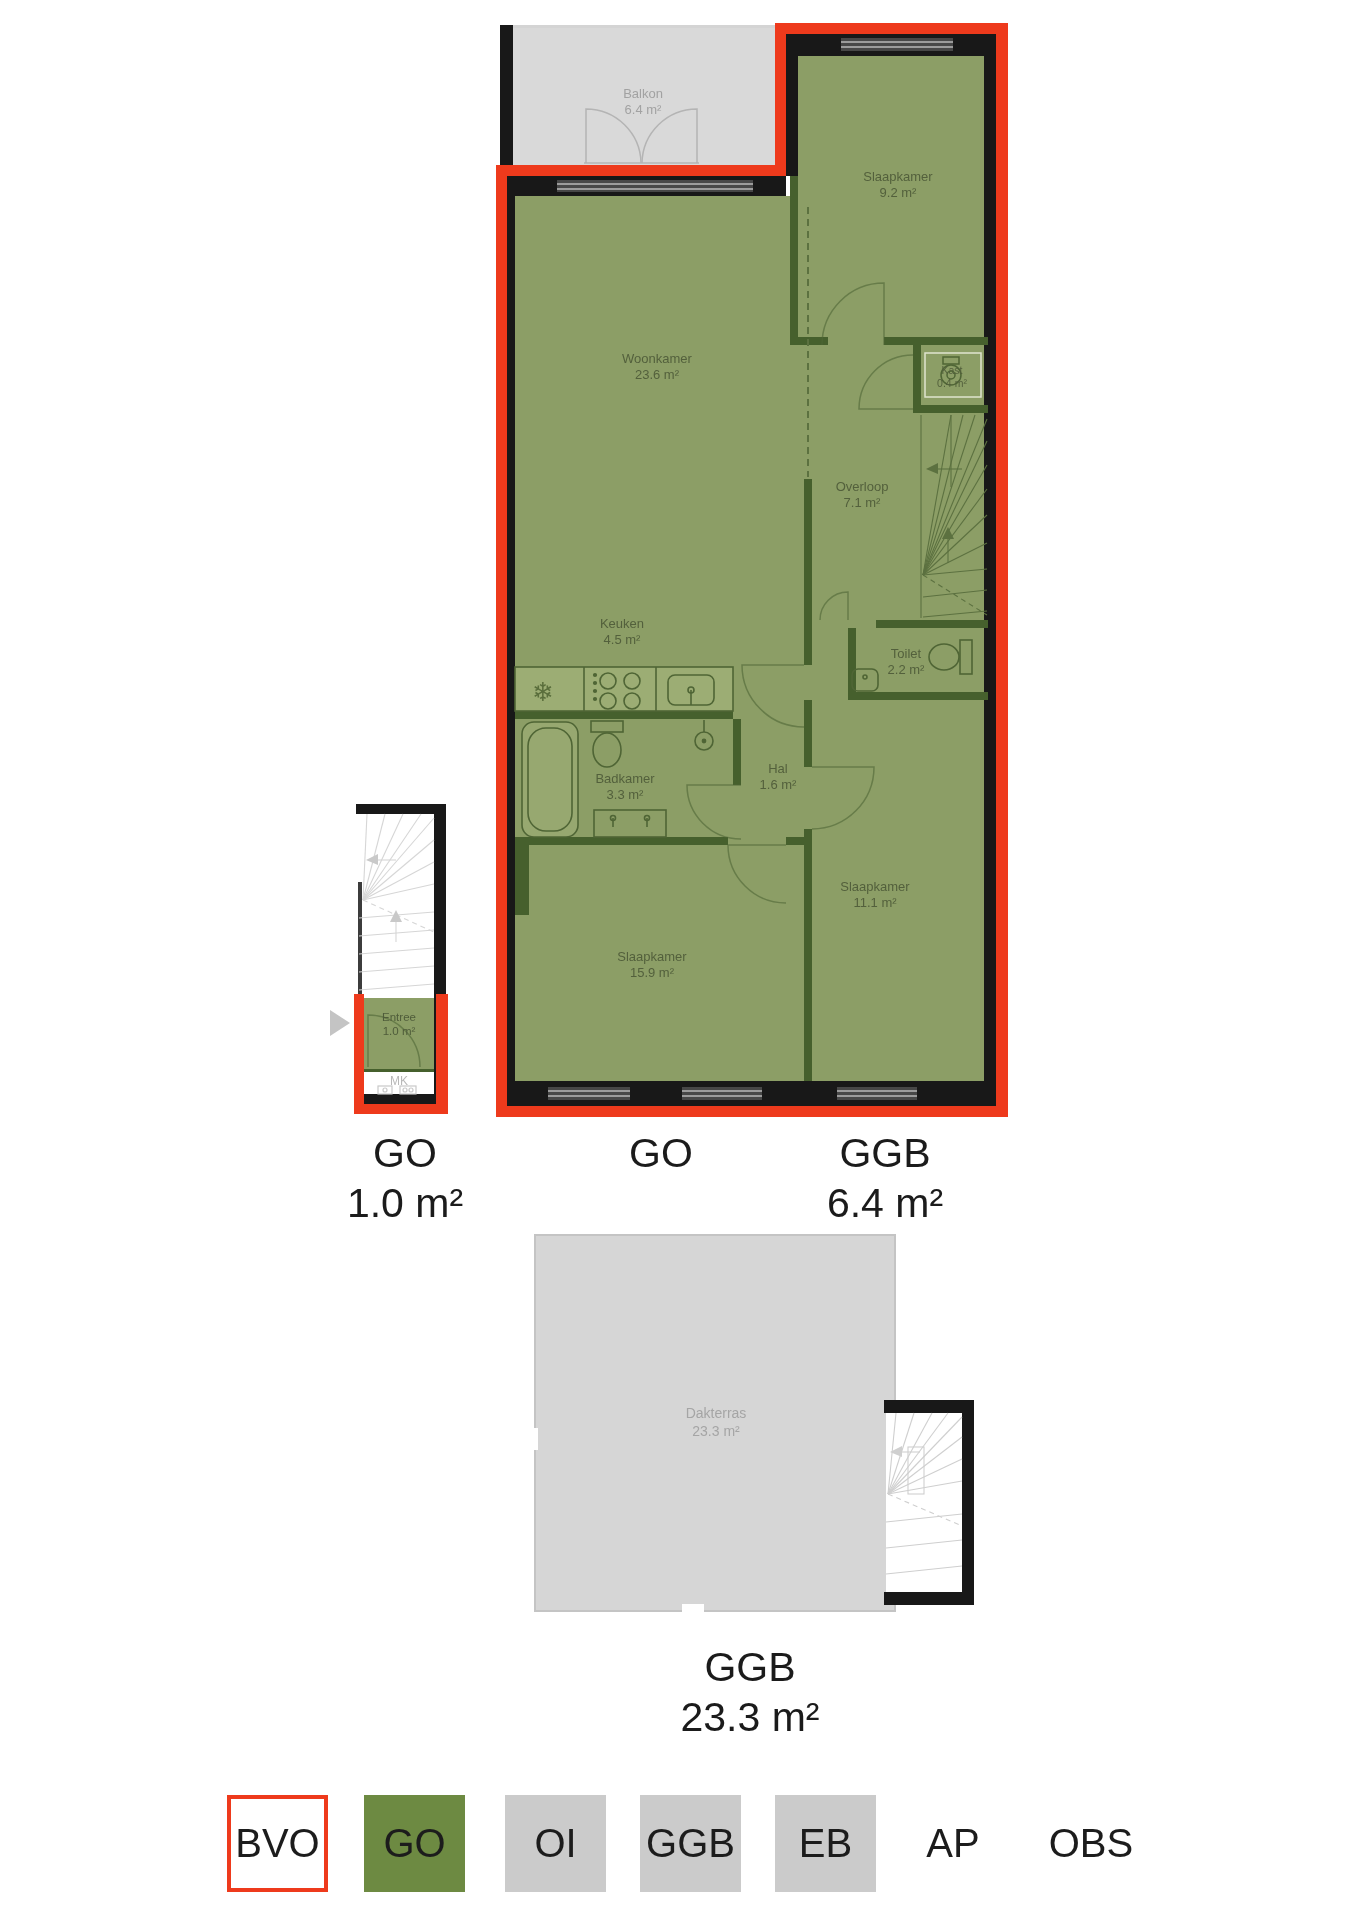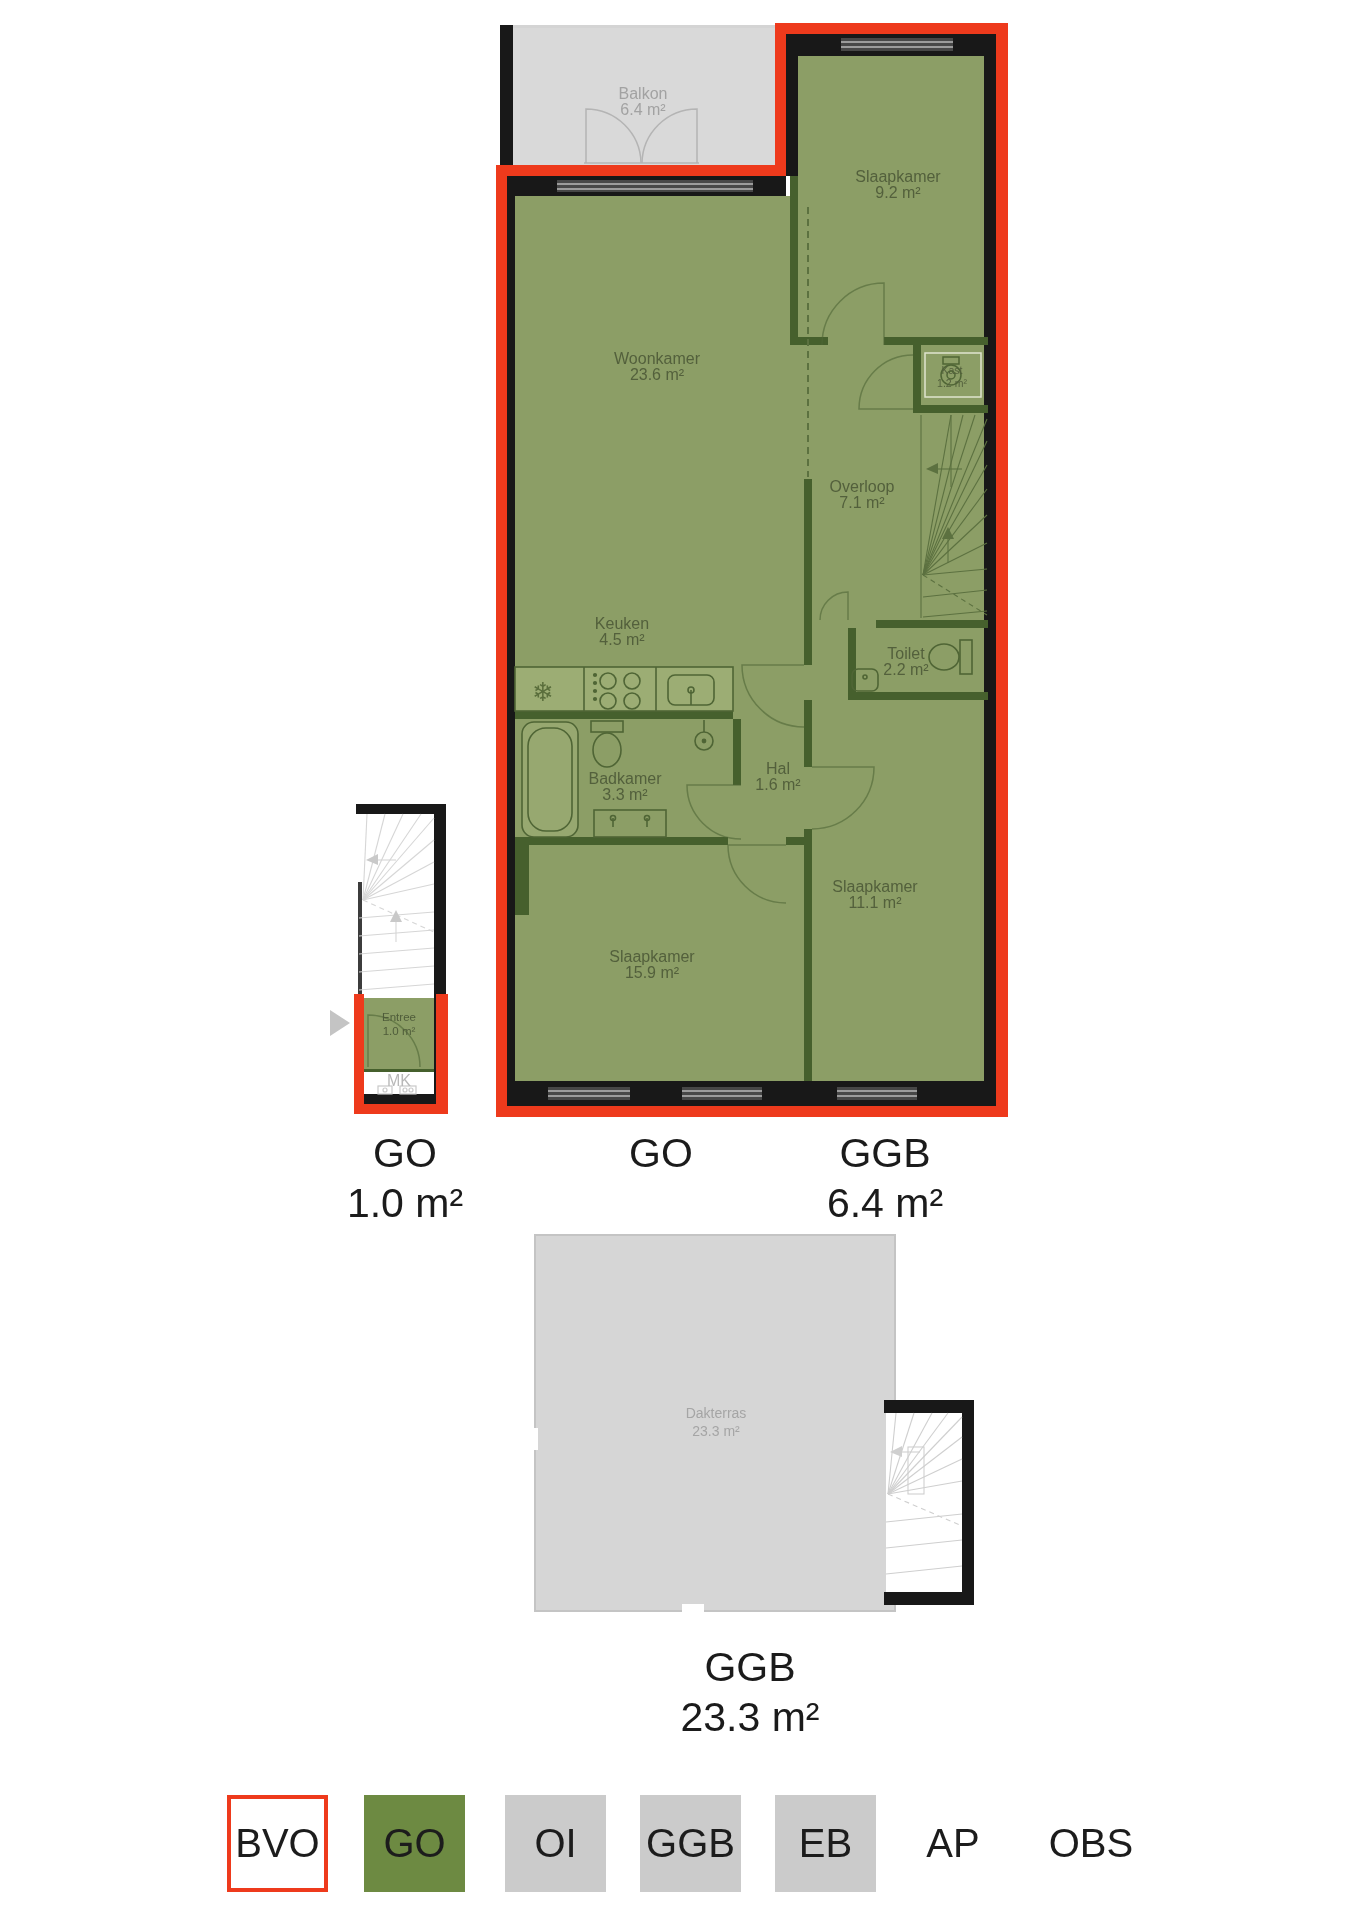--- a/index.html
+++ b/index.html
@@ -5,21 +5,21 @@
   html,body{margin:0;padding:0;background:#fff;}
   #page{position:relative;width:1358px;height:1920px;background:#fff;overflow:hidden;
         font-family:"Liberation Sans","DejaVu Sans",sans-serif;}
   .abs{position:absolute;}
   .red{background:#ee3a1c;}
   .bk{background:#181818;}
   .wl{background:#46602d;}
   .grn{background:#8c9e66;}
   .gray{background:#d9d9d9;}
   .win{background:linear-gradient(to bottom,#474747 0 3px,#9b9b9b 3px 5px,#474747 5px 8px,#9b9b9b 8px 10px,#474747 10px 100%);}
-  .rl{position:absolute;transform:translate(-50%,-50%);text-align:center;font-size:16px;line-height:16px;
+  .rl{position:absolute;transform:translate(-50%,-50%);text-align:center;font-size:13px;line-height:16px;
       color:#53603c;white-space:nowrap;}
   .rl span{display:block;}
   .rl-gray{color:#a2a2a2;}
   .rl-sm{font-size:10.5px;line-height:13px;}
   .al{position:absolute;width:260px;text-align:center;font-size:41px;line-height:50px;color:#1b1b1b;}
   .al span{display:block;}
   .lg-item{position:absolute;top:1795px;width:101px;height:97px;display:flex;align-items:center;
            justify-content:center;font-size:40px;color:#1c1c1c;}
   .lg-bvo{background:#fff;border:4px solid #ee3a1c;width:93px;height:89px;}
   .lg-go{background:#6d8a42;}
@@ -170,21 +170,21 @@
     <div class="rl" style="left:402px;top:168px;">
       <span>Slaapkamer</span>
         <span>9.2 m²</span>
       </div>
     <div class="rl" style="left:161px;top:350px;">
       <span>Woonkamer</span>
         <span>23.6 m²</span>
       </div>
     <div class="rl rl-sm" style="left:456px;top:360px;">
       <span>Kast</span>
-        <span>1.2 m²</span>
+        <span>0.4 m²</span>
       </div>
     <div class="rl" style="left:366px;top:478px;">
       <span>Overloop</span>
         <span>7.1 m²</span>
       </div>
     <div class="rl" style="left:126px;top:615px;">
       <span>Keuken</span>
         <span>4.5 m²</span>
       </div>
     <div class="rl" style="left:410px;top:645px;">
@@ -249,21 +249,21 @@
           <circle cx="55" cy="292" r="2"></circle>
         <rect x="70" y="288" width="16" height="8"></rect>
           <circle cx="75" cy="292" r="2"></circle>
           <circle cx="81" cy="292" r="2"></circle>
       </g>
     </svg>
     <div class="rl" style="left:69px;top:226px;font-size:11.5px;line-height:14px;color:#4f5c3a;">
       <span>Entree</span>
         <span>1.0 m²</span>
       </div>
-    <div class="rl rl-gray" style="left:69px;top:283px;font-size:16px;color:#b8b8b8;">
+    <div class="rl rl-gray" style="left:69px;top:283px;font-size:12px;color:#b8b8b8;">
       <span>MK</span>
       </div>
   </div>
 
   <div class="al" style="left:275px;top:1128px;">
     <span>GO</span>
     <span>1.0 m²</span>
   </div>
   <div class="al" style="left:531px;top:1128px;">
     <span>GO</span>

